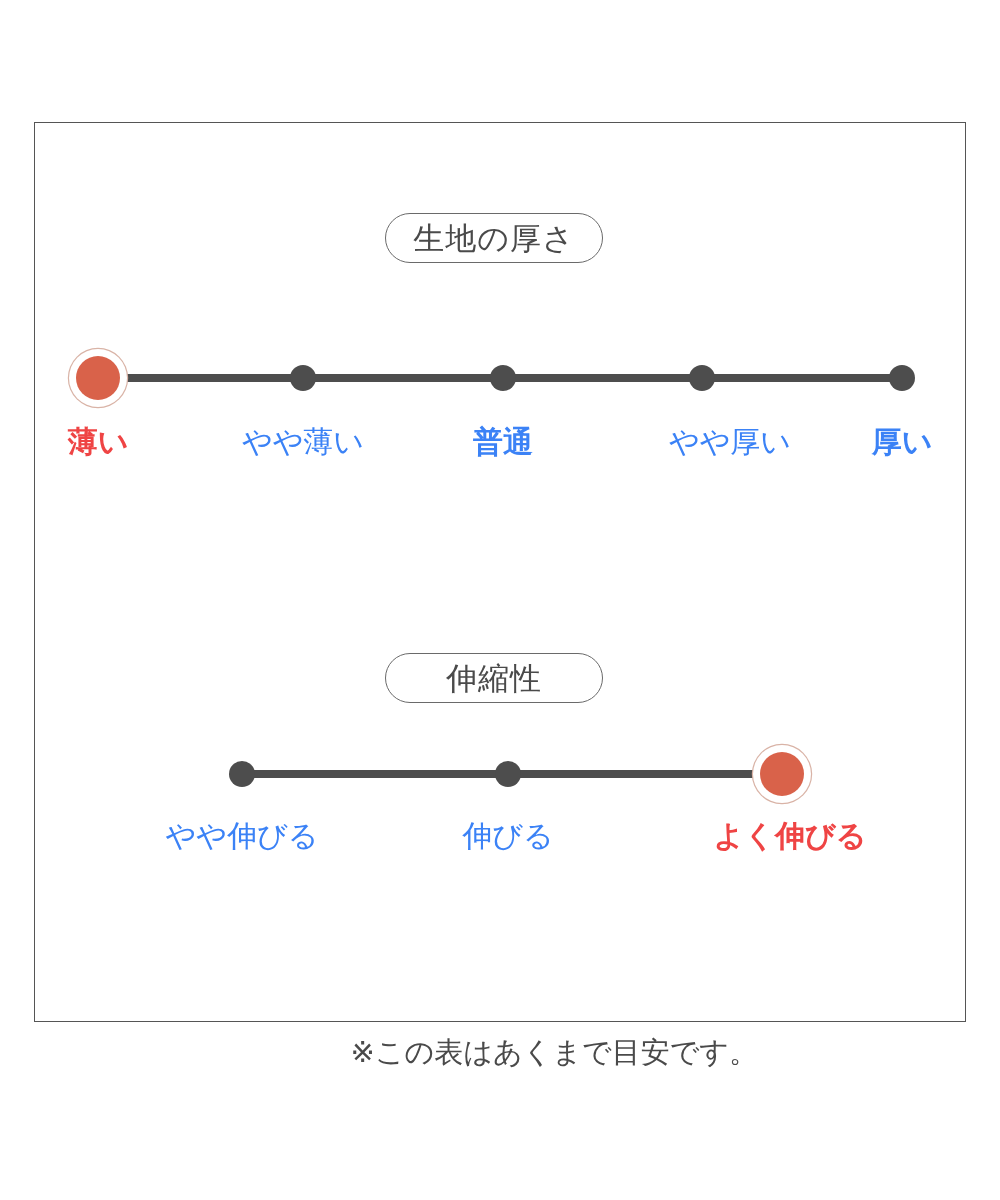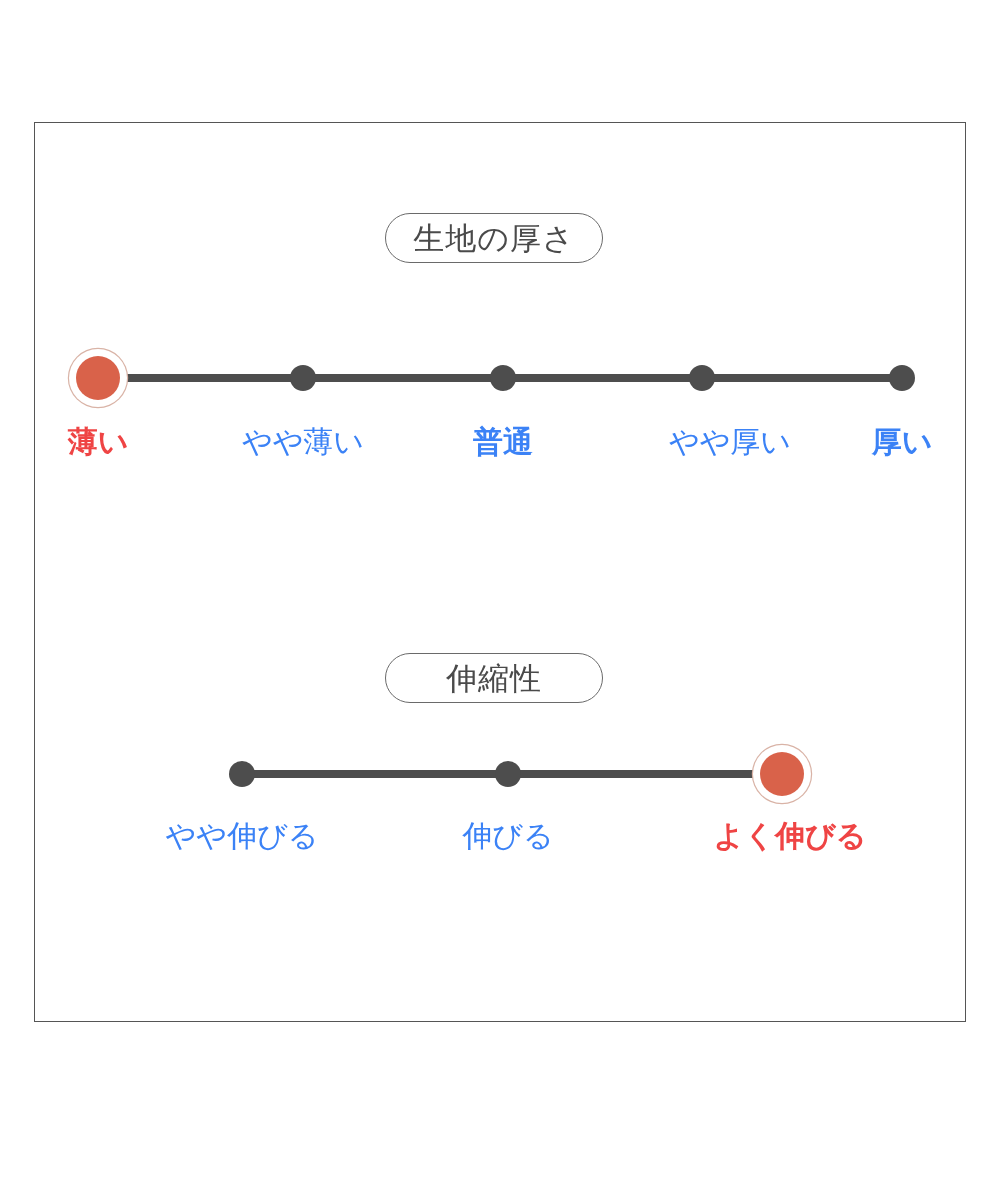--- a/index.html
+++ b/index.html
@@ -169,14 +169,15 @@
       <div class="node" style="left:242px;"></div>
       <div class="node" style="left:508px;"></div>
       <div class="node selected" style="left:782px;"></div>
 
       <span class="tick-label" style="left:242px;">やや伸びる</span>
       <span class="tick-label" style="left:508px;">伸びる</span>
       <span class="tick-label selected" style="left:782px;margin-left:8px;">よく伸びる</span>
     </div>
   </div>
 
+  <div class="footnote">※この表はあくまで目安です。</div>
 
 </div>
 
 </body></html>

